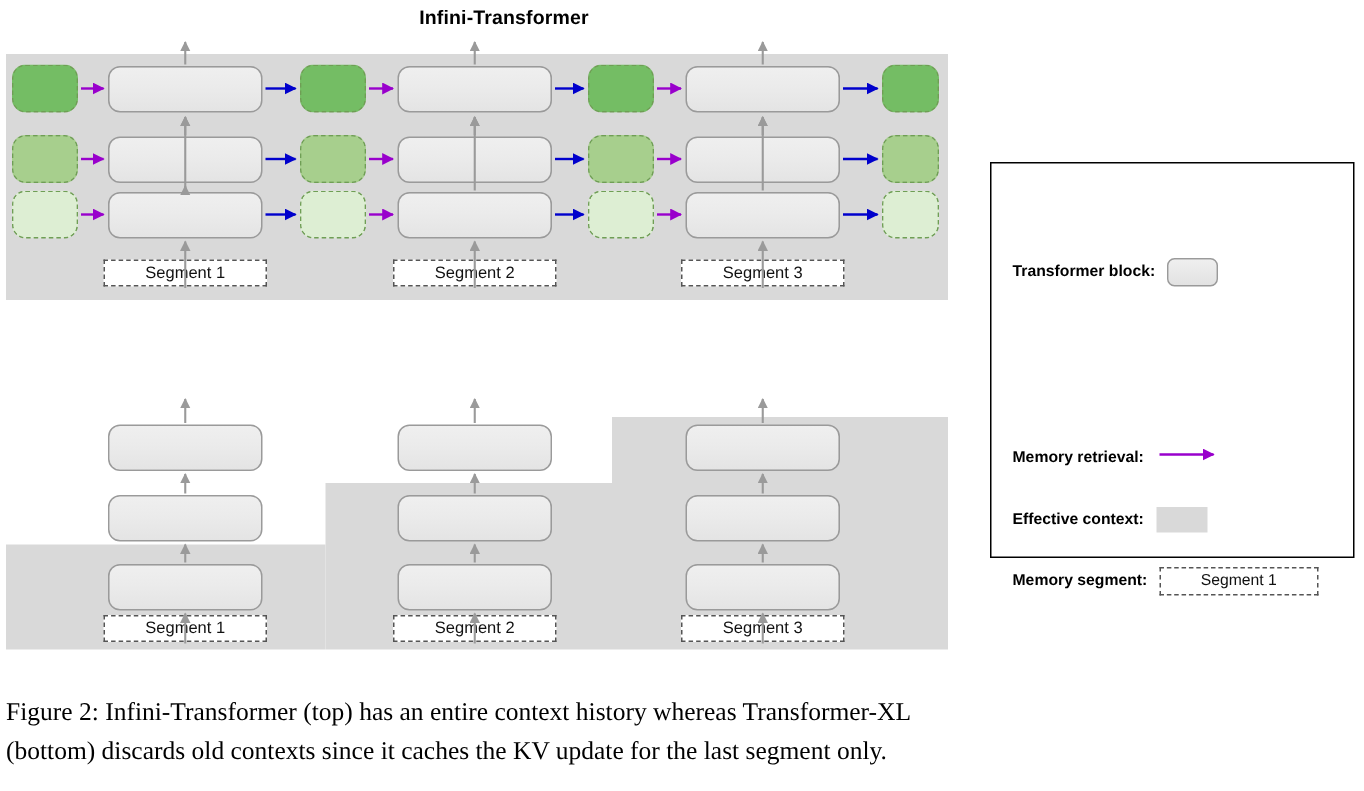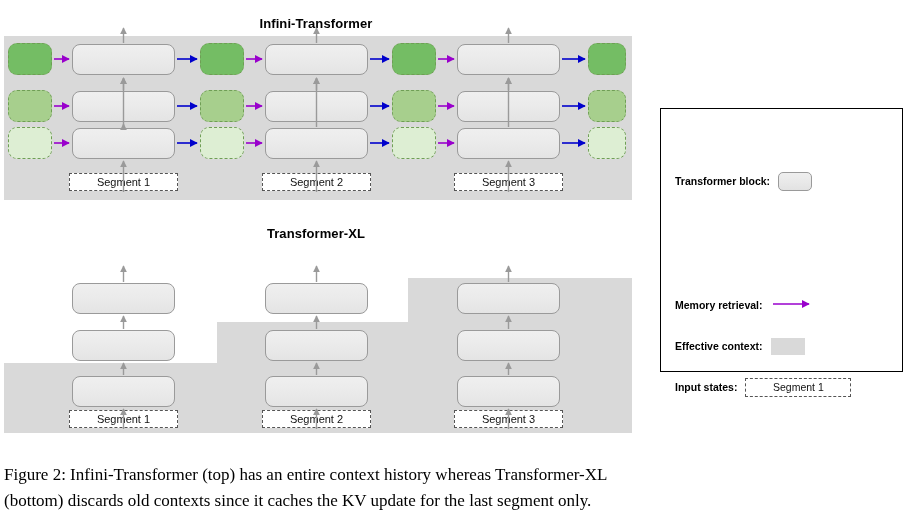--- a/index.html
+++ b/index.html
@@ -9,21 +9,21 @@
     -webkit-font-smoothing:antialiased;
   }
 
   .fig{position:absolute;left:0;top:0;width:909px;height:527px;}
 
   
   .diagram-title{
     position:absolute;text-align:center;font-weight:bold;
     font-size:13px;color:#000;letter-spacing:.1px;white-space:nowrap;
   }
-  #title-infini{left:0;top:16px;width:632px;}
+  #title-infini{left:0;top:4px;width:632px;padding-left:20px;}
   #title-xl{left:0;top:226px;width:632px;}
 
   
   .ctx-bg{position:absolute;background:#d9d9d9;}
 
   .tblock{
     position:absolute;
     background:linear-gradient(to bottom,#efefef 0%,#ebebeb 45%,#e4e4e4 100%);
     border:1.3px solid #9a9a9a;border-radius:8px;
     box-sizing:border-box;
@@ -114,21 +114,20 @@
   <div class="tblock" style="left:265px;top:128px;width:103px;height:31px;"></div>
 
   <div class="tblock" style="left:457px;top:44px;width:103px;height:31px;"></div>
   <div class="tblock" style="left:457px;top:91px;width:103px;height:31px;"></div>
   <div class="tblock" style="left:457px;top:128px;width:103px;height:31px;"></div>
 
   <div class="seg" style="left:69px;top:173px;width:109px;height:18px;">Segment 1</div>
   <div class="seg" style="left:262px;top:173px;width:109px;height:18px;">Segment 2</div>
   <div class="seg" style="left:454px;top:173px;width:109px;height:18px;">Segment 3</div>
 
-  <div class="diagram-title" id="title-xl">Transformer-XL</div>
 
   <div class="ctx-bg" style="left:4px;top:363px;width:213px;height:70px;"></div>
   <div class="ctx-bg" style="left:217px;top:322px;width:191px;height:111px;"></div>
   <div class="ctx-bg" style="left:408px;top:278px;width:224px;height:155px;"></div>
 
   <div class="tblock" style="left:72px;top:283px;width:103px;height:31px;"></div>
   <div class="tblock" style="left:72px;top:330px;width:103px;height:31px;"></div>
   <div class="tblock" style="left:72px;top:376px;width:103px;height:31px;"></div>
 
   <div class="tblock" style="left:265px;top:283px;width:103px;height:31px;"></div>
@@ -236,21 +235,21 @@
         </svg>
       </span>
     </div>
 
     <div class="leg-row" style="top:187px;">
       <span class="leg-label">Effective context:</span>
       <span class="leg-ctx"></span>
     </div>
 
     <div class="leg-row" style="top:228px;">
-      <span class="leg-label">Input states:</span>
+      <span class="leg-label">Memory segment:</span>
       <span class="leg-seg">Segment 1</span>
     </div>
 
   </div>
 
   <div id="caption">
     <span class="cap-line">Figure 2:  Infini-Transformer (top) has an entire context history whereas Transformer-XL</span>
     <span class="cap-line">(bottom) discards old contexts since it caches the KV update for the last segment only.</span>
   </div>
 

